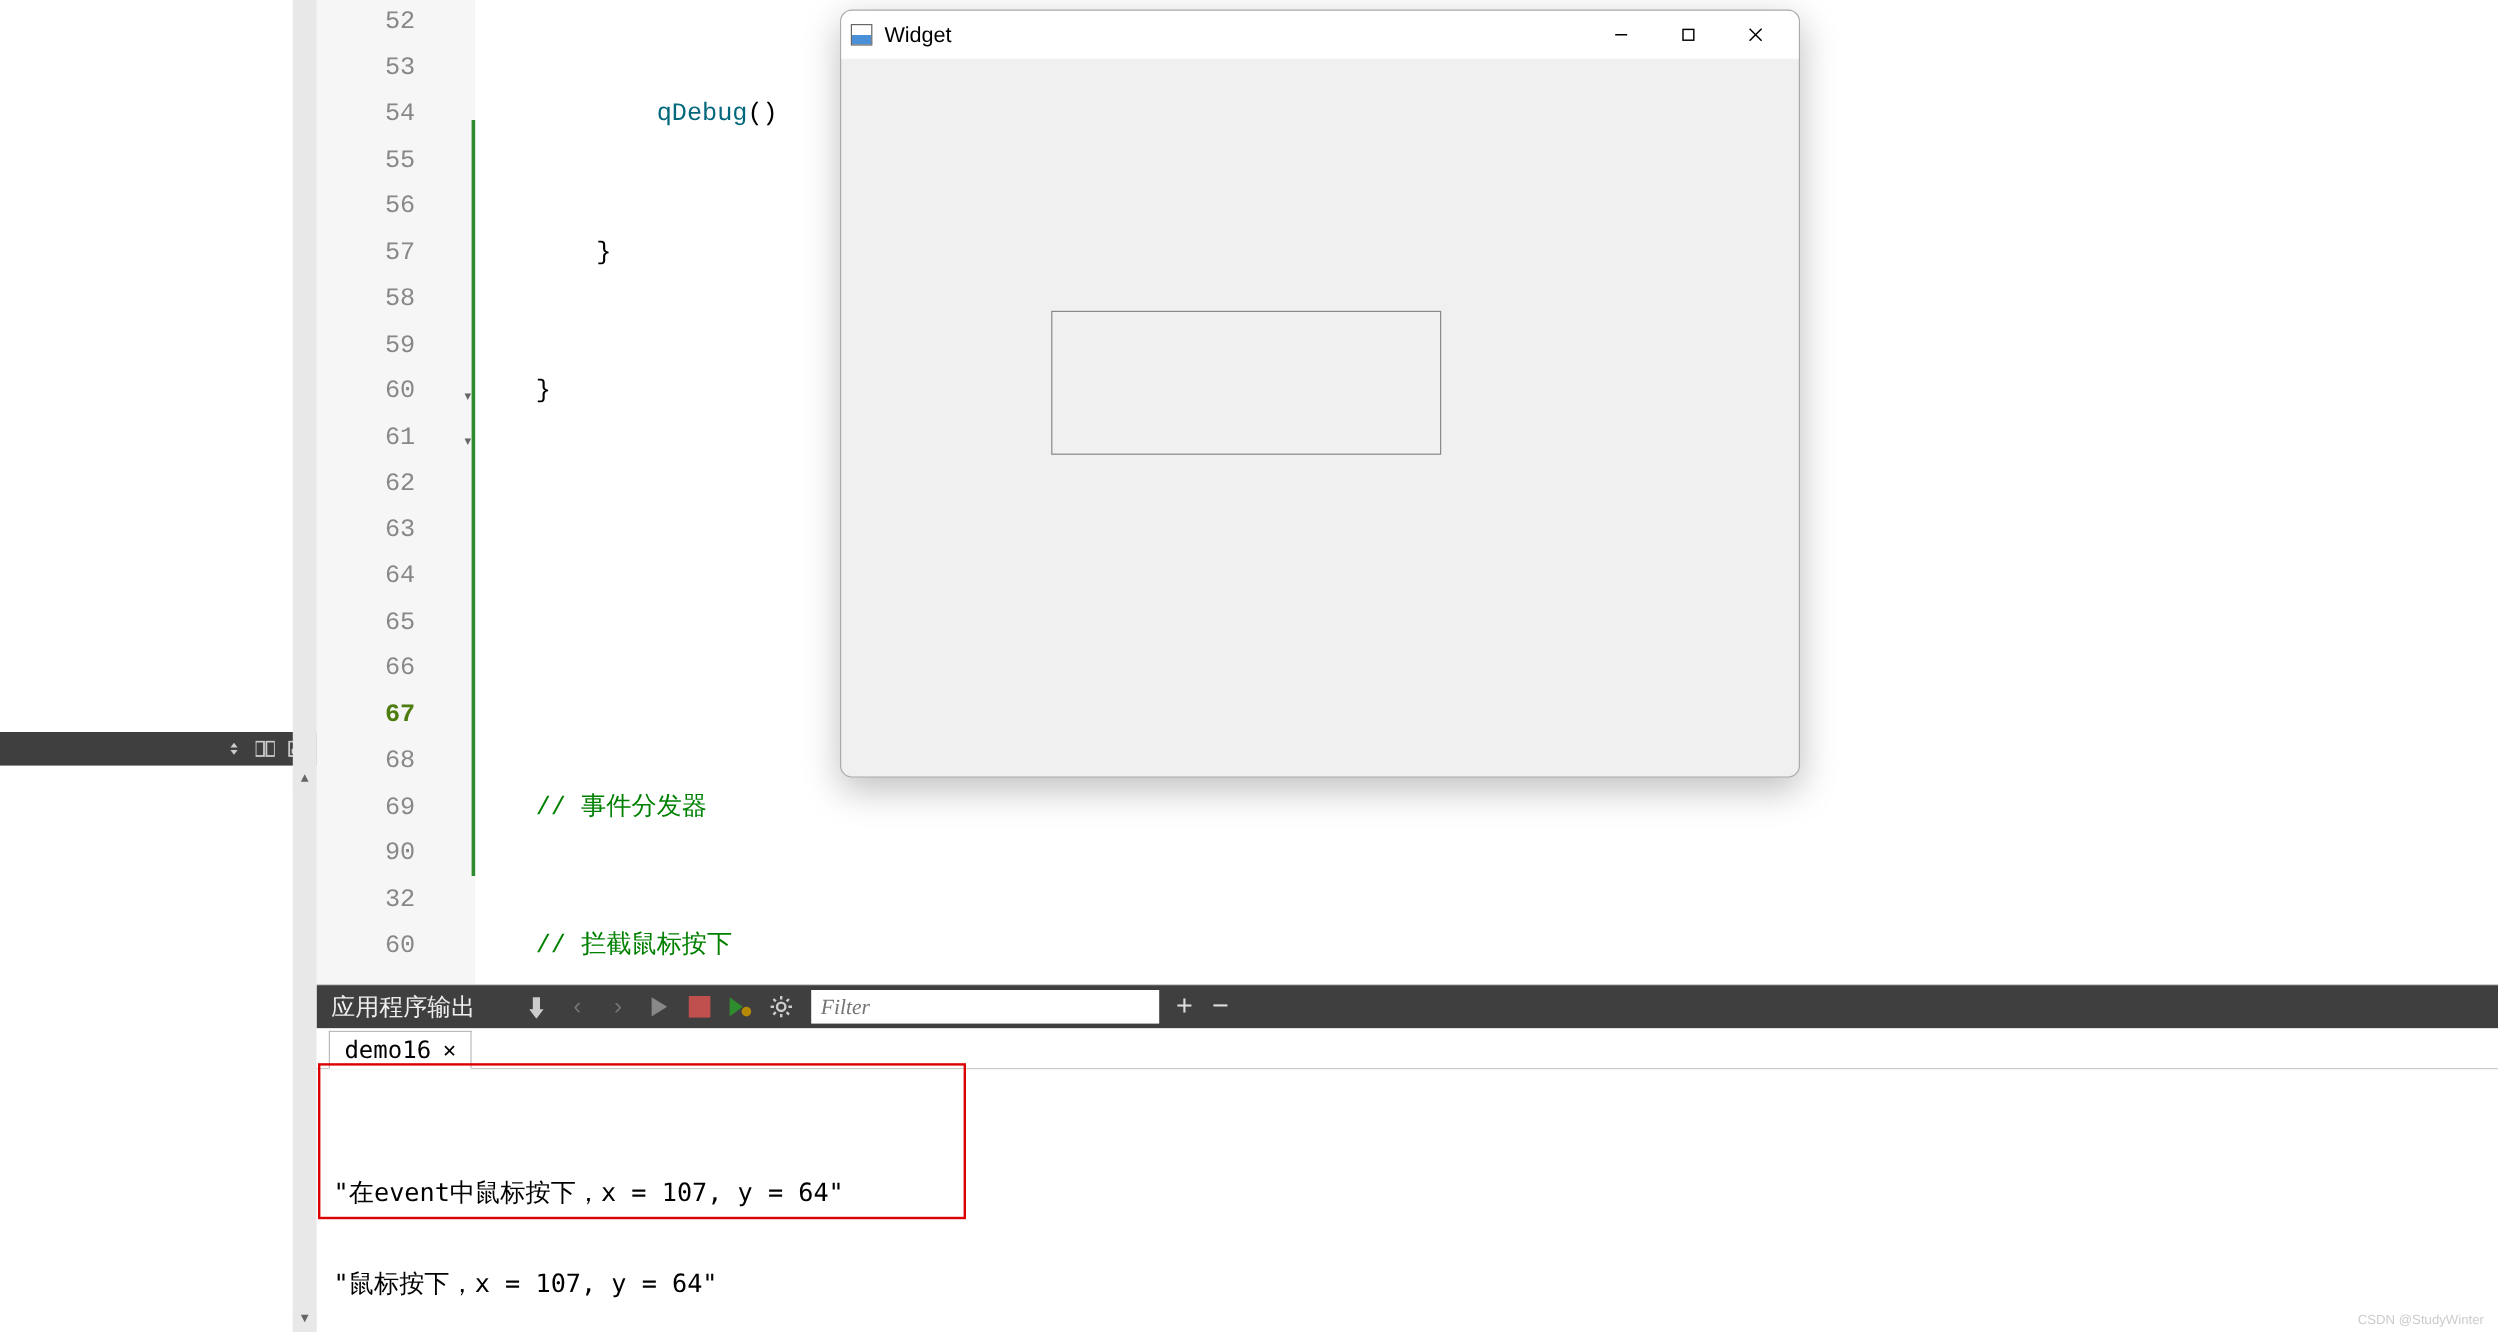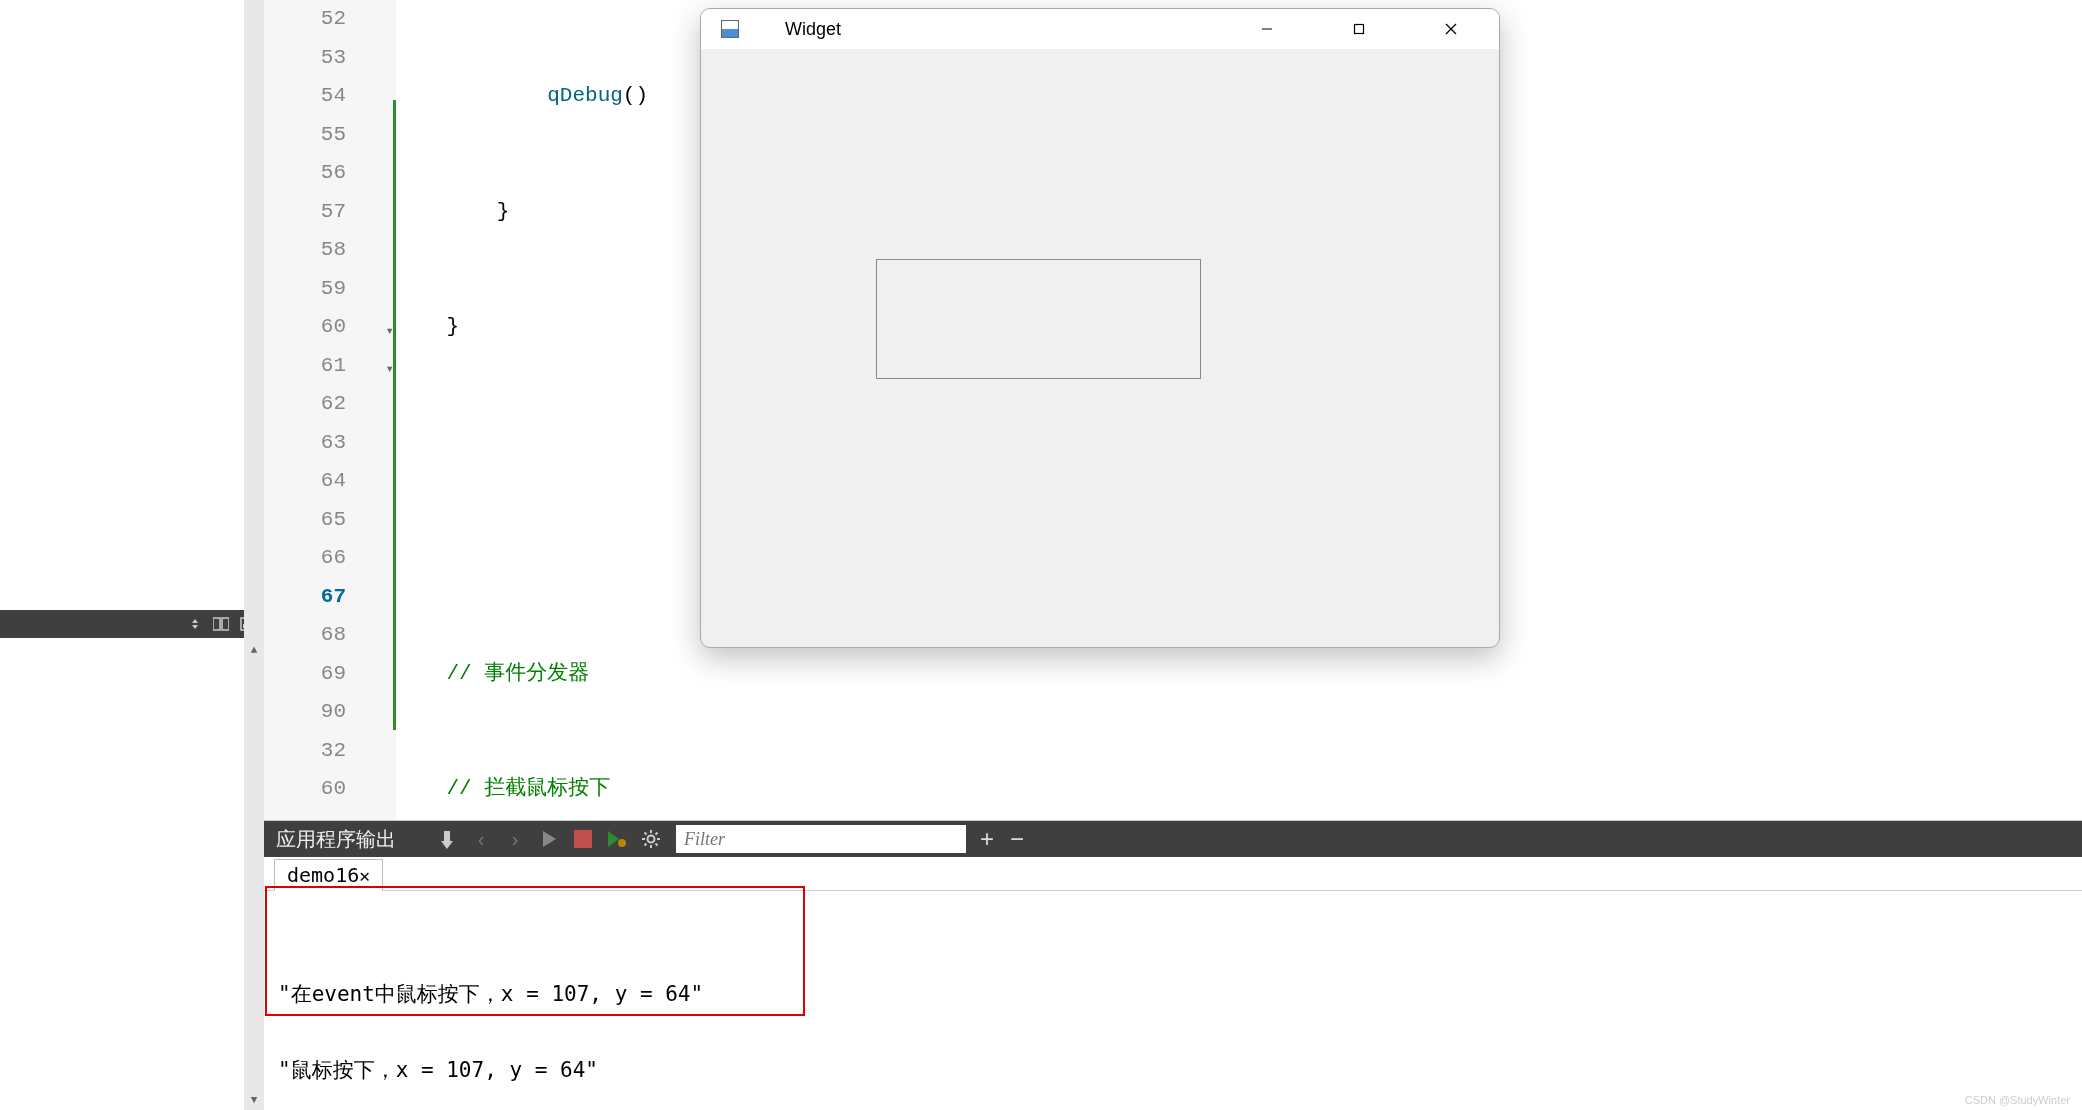--- a/index.html
+++ b/index.html
@@ -56,21 +56,21 @@
       left: 0; top: 0; width: 132px; height: 100%;
       background: #f6f6f6;
       text-align: right;
       padding-right: 50px;
       padding-top: 0;
       color: #888;
       font-size: 21px;
       line-height: 38.5px;
     }
     .gutter .ln { height: 38.5px; position:relative; }
-    .gutter .ln.bold { font-weight: bold; color:#0369a1; }
+    .gutter .ln.bold { font-weight: bold; color:#4d7c0f; }
     .fold-col {
       position: absolute;
       left: 90px; top: 0; width: 24px; height: 100%;
     }
     .fold { position:absolute; width:16px; height:16px; color:#666; font-size:14px; }
     .change-bar {
       position: absolute;
       left: 129px; top: 100px; width: 4px; height: 630px;
       background: #2e8b2e;
     }
@@ -130,21 +130,21 @@
       border-bottom: 1px solid #ccc;
       display: flex;
       align-items: flex-end;
     }
     .output-tab {
       height: 32px;
       border: 1px solid #bbb;
       border-bottom: 1px solid #fff;
       margin-left: 10px;
       padding: 0 12px;
-      display:flex; align-items:center; gap:0;
+      display:flex; align-items:center; gap:10px;
       font-family: monospace; font-size: 20px;
       background:#fff;
       position:relative;
       top:1px;
     }
     .output-tab .x { font-weight:bold; font-size:18px; }
     .output-body {
       position: relative;
       padding: 8px 14px;
       font-size: 21px;
@@ -175,24 +175,23 @@
       border: 1px solid #aaa;
       border-radius: 10px;
       box-shadow: 0 10px 30px rgba(0,0,0,.25);
       overflow: hidden;
     }
     .titlebar {
       height: 40px;
       background: #fff;
       display: flex;
       align-items: center;
-      padding: 0 20px;
+      padding: 0 8px;
       font-family: "Segoe UI","Microsoft YaHei",sans-serif;
       font-size: 18px;
-      gap: 36px;
     }
     .titlebar .app-icon {
       width: 18px; height: 18px;
       border: 1px solid #666;
       background: linear-gradient(#fff 50%, #4a90d9 50%);
       margin-right: 10px;
     }
     .titlebar .spacer { flex: 1; }
     .win-btn { width: 56px; height: 38px; display:flex; align-items:center; justify-content:center; font-family: "Segoe UI Symbol"; font-size: 14px; }
     .widget-content { position: relative; width: 100%; height: calc(100% - 40px); }

